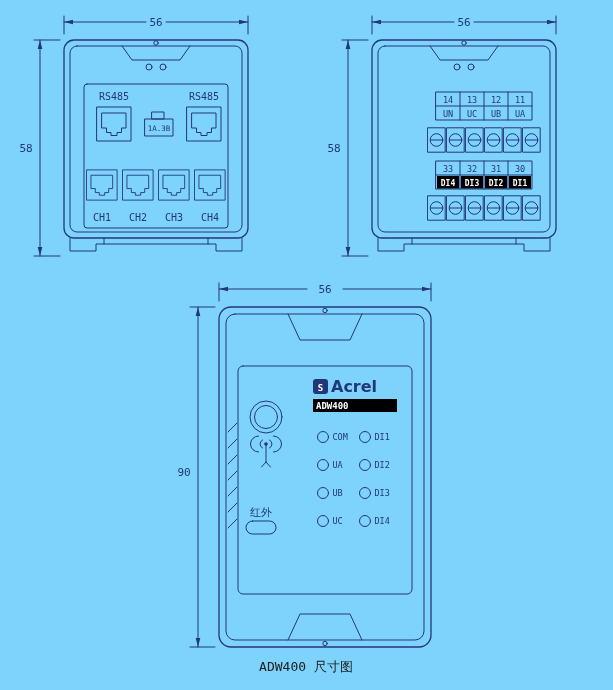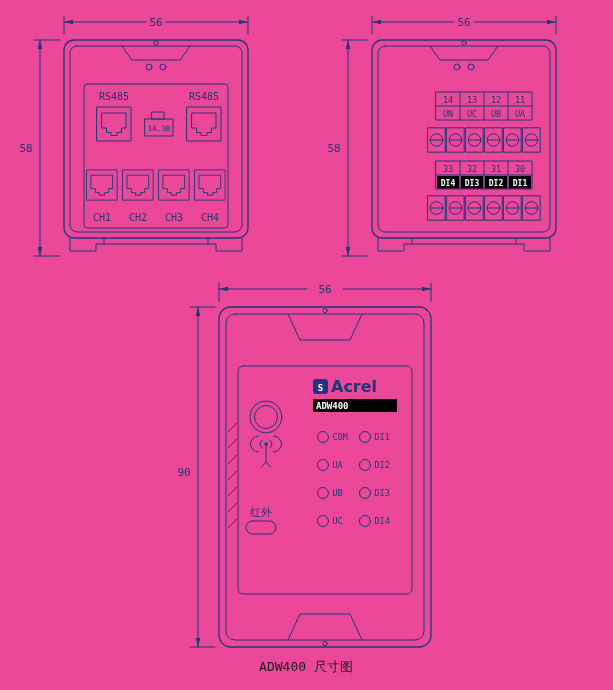--- a/index.html
+++ b/index.html
@@ -1,17 +1,17 @@
 <!DOCTYPE html>
 <html style="--line: #24367A; --caption: #1d1d1d;"><head>
 <meta charset="utf-8">
 <style>
   :root { --line:#24367A; --caption:#1d1d1d; }
   html,body{margin:0;padding:0;background:#fff;}
-  .stage{width:613px;height:690px;background:#ec4899;overflow:hidden;}
+  .stage{width:613px;height:690px;background:#7dd3fc;overflow:hidden;}
   .ln{stroke:var(--line);fill:none;stroke-width:1.3;stroke-linejoin:round;stroke-linecap:round;}
   .thin{stroke-width:1;}
   .fill-line{fill:var(--line);stroke:none;}
   .fill-black{fill:#000;stroke:none;}
   text{fill:var(--line);font-family:"DejaVu Sans Mono","Liberation Mono",monospace;}
   .t75{font-size:7.5px;}
   .t8{font-size:8px;}
   .t85{font-size:8.5px;}
   .t9{font-size:9px;}
   .t10{font-size:10px;}

